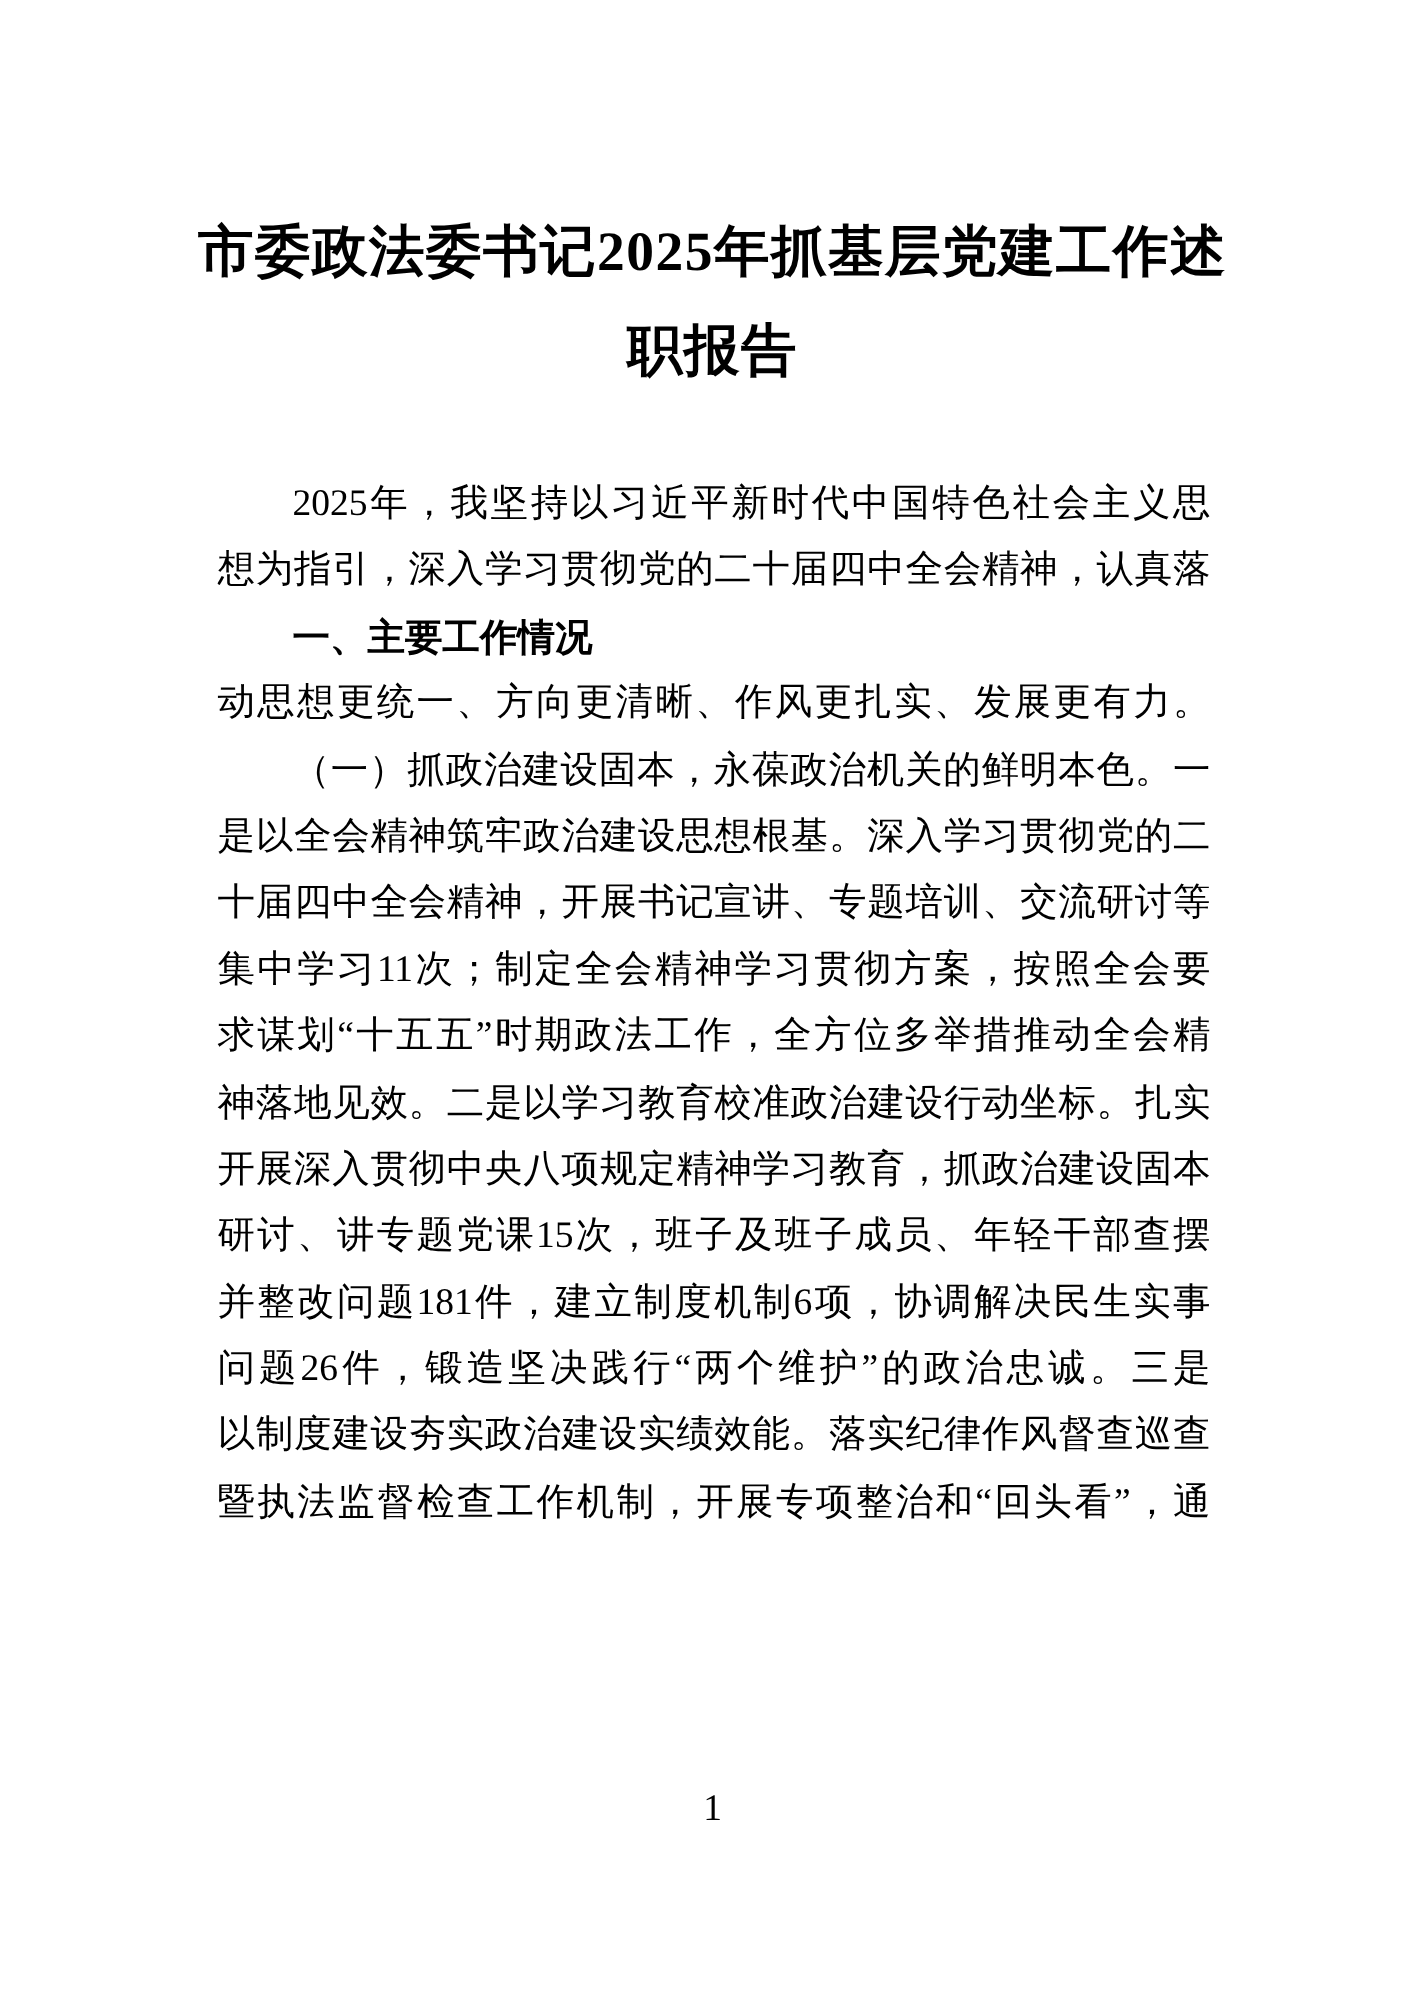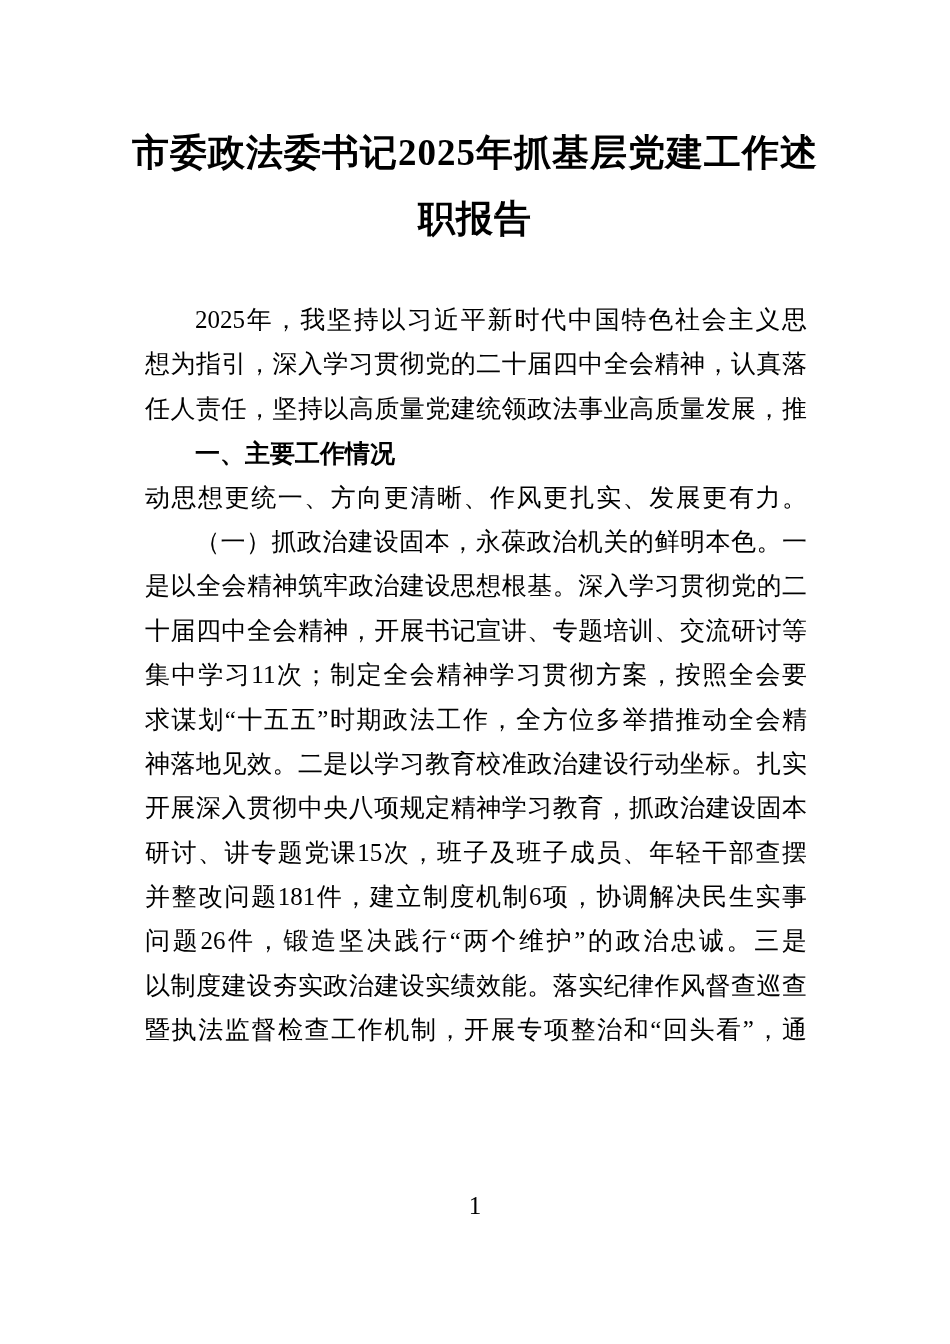--- a/index.html
+++ b/index.html
@@ -10,21 +10,21 @@
   .page {
     position: relative;
     width: 950px;
     height: 1344px;
     background: #ffffff;
     overflow: hidden;
     color: #000000;
     font-family: "Liberation Serif", "DejaVu Serif", serif;
   }
   .doc-title {
-    margin: 0;
+    margin: 16px;
     padding-top: 120px;
     text-align: center;
     font-size: 37px;
     line-height: 66px;
     font-weight: 700;
     letter-spacing: 1px;
     color: #000000;
   }
   .doc-body {
     margin-top: 46px;
@@ -79,21 +79,20 @@
 <div class="page">
 
   <h1 class="doc-title">
     <div class="title-line">市委政法委书记2025年抓基层党建工作述</div>
     <div class="title-line">职报告</div>
   </h1>
 
   <div class="doc-body" id="doc-body">
       <div class="line indent"><span class="run-normal">2025年，我坚持以习近平新时代中国特色社会主义思</span></div>
       <div class="line"><span class="run-normal">想为指引，深入学习贯彻党的二十届四中全会精神，认真落</span></div>
-      <div class="line"><span class="run-normal">任人责任，坚持以高质量党建统领政法事业高质量发展，推</span></div>
       <div class="line indent no-stretch heading"><span class="run-hei">一、主要工作情况</span></div>
       <div class="line"><span class="run-normal">动思想更统一、方向更清晰、作风更扎实、发展更有力。</span></div>
       <div class="line indent"><span class="run-kai">（一）抓政治建设固本，永葆政治机关的鲜明本色。</span><span class="run-normal">一</span></div>
       <div class="line"><span class="run-normal">是以全会精神筑牢政治建设思想根基。深入学习贯彻党的二</span></div>
       <div class="line"><span class="run-normal">十届四中全会精神，开展书记宣讲、专题培训、交流研讨等</span></div>
       <div class="line"><span class="run-normal">集中学习11次；制定全会精神学习贯彻方案，按照全会要</span></div>
       <div class="line"><span class="run-normal">求谋划“十五五”时期政法工作，全方位多举措推动全会精</span></div>
       <div class="line"><span class="run-normal">神落地见效。二是以学习教育校准政治建设行动坐标。扎实</span></div>
       <div class="line"><span class="run-normal">开展深入贯彻中央八项规定精神学习教育，抓政治建设固本</span></div>
       <div class="line"><span class="run-normal">研讨、讲专题党课15次，班子及班子成员、年轻干部查摆</span></div>

